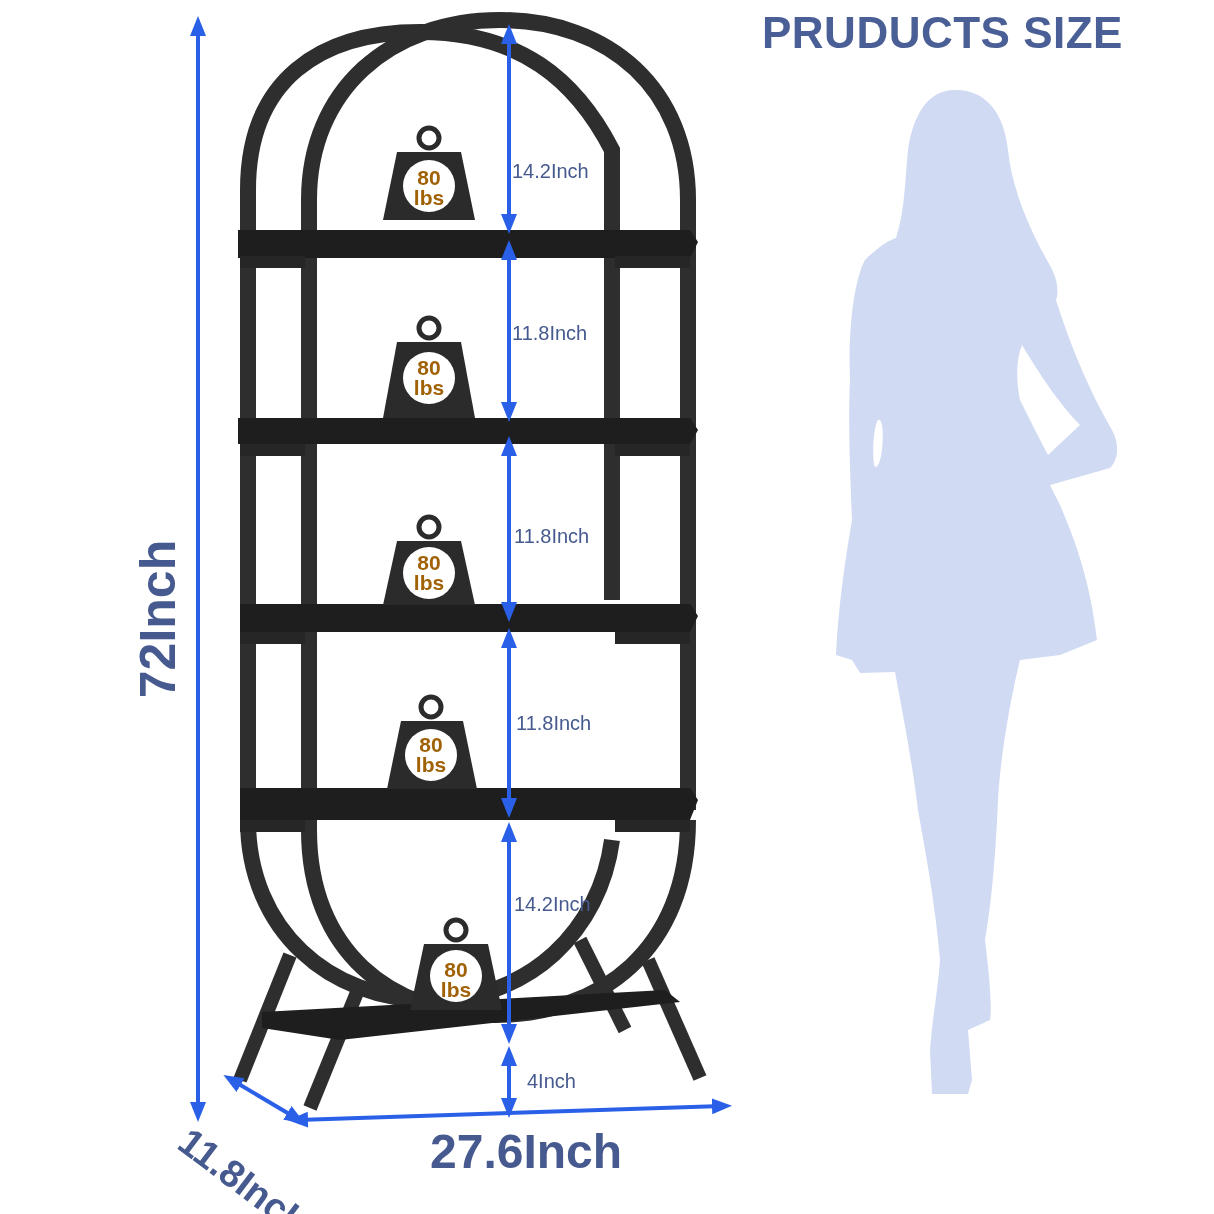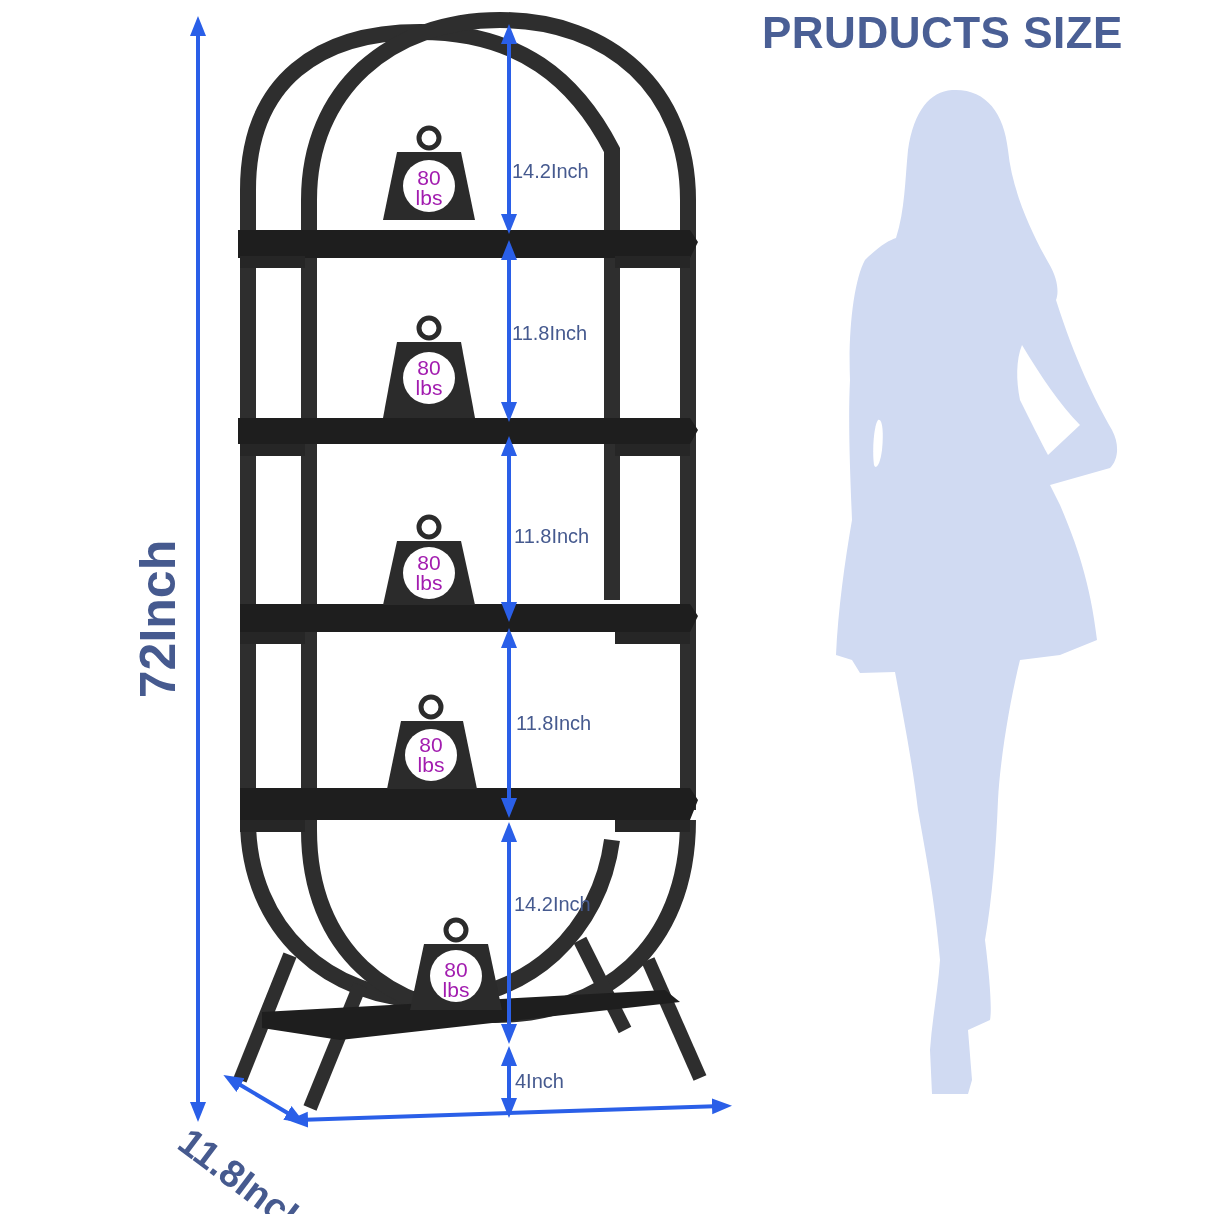--- a/index.html
+++ b/index.html
@@ -6,21 +6,21 @@
   body { width: 1214px; height: 1214px; position: relative; overflow: hidden; font-family: "Liberation Sans", "DejaVu Sans", sans-serif; }
   .stage { position: absolute; left: 0; top: 0; width: 1214px; height: 1000px; }
   .title { position: absolute; left: 762px; top: 8px; font-size: 44px; font-weight: bold; color: #4a5f95; letter-spacing: 0.5px; white-space: nowrap; }
   .dim-label { position: absolute; color: #465a8f; white-space: nowrap; font-weight: bold; }
   .dim-small { position: absolute; color: #465a8f; white-space: nowrap; font-size: 20px; font-weight: normal; }
   .v72 { left: 118px; top: 590px; font-size: 50px; transform: rotate(-90deg); transform-origin: center center; width: 200px; text-align: center; margin-left: -60px; }
   .w276 { left: 430px; top: 1124px; font-size: 48px; }
   .d118 { left: 196px; top: 1120px; font-size: 38px; transform: rotate(37deg); transform-origin: left top; }
   .h65 { left: 897px; top: 1144px; font-size: 46px; }
   svg { position: absolute; left: 0; top: 0; }
-  .weight-text { position: absolute; color: #a21caf; font-weight: normal; text-align: center; width: 40px; line-height: 20px; font-size: 21px; }
+  .weight-text { position: absolute; color: #a16207; font-weight: bold; text-align: center; width: 40px; line-height: 20px; font-size: 21px; }
 </style>
 </head>
 <body>
 
 <div class="stage">
 
   <svg width="1214" height="1214" viewBox="0 0 1214 1214">
     <defs>
       <marker id="ah" markerWidth="10" markerHeight="10" refX="5" refY="5" orient="auto-start-reverse" markerUnits="userSpaceOnUse" viewBox="0 0 10 10">
         <path d="M0,0 L10,5 L0,10 z" fill="#2a5fe8"></path>
@@ -124,21 +124,21 @@
     </g>
   </svg>
 
   <div class="title">PRUDUCTS SIZE</div>
 
   <div class="dim-small" style="left:512px; top:160px;">14.2Inch</div>
   <div class="dim-small" style="left:512px; top:322px;">11.8Inch</div>
   <div class="dim-small" style="left:514px; top:525px;">11.8Inch</div>
   <div class="dim-small" style="left:516px; top:712px;">11.8Inch</div>
   <div class="dim-small" style="left:514px; top:893px;">14.2Inch</div>
-  <div class="dim-small" style="left:515px; top:1070px;">4Inch</div>
+  <div class="dim-small" style="left:527px; top:1070px;">4Inch</div>
 
   <div class="weight-text" style="left:409px; top:168px;">
       <div>80</div>
       <div>lbs</div>
     </div>
   <div class="weight-text" style="left:409px; top:358px;">
       <div>80</div>
       <div>lbs</div>
     </div>
   <div class="weight-text" style="left:409px; top:553px;">
@@ -148,15 +148,16 @@
   <div class="weight-text" style="left:411px; top:735px;">
       <div>80</div>
       <div>lbs</div>
     </div>
   <div class="weight-text" style="left:436px; top:960px;">
       <div>80</div>
       <div>lbs</div>
     </div>
 
   <div class="dim-label v72">72Inch</div>
+  <div class="dim-label w276">27.6Inch</div>
   <div class="dim-label d118">11.8Inch</div>
 
 </div>
 
 </body></html>

